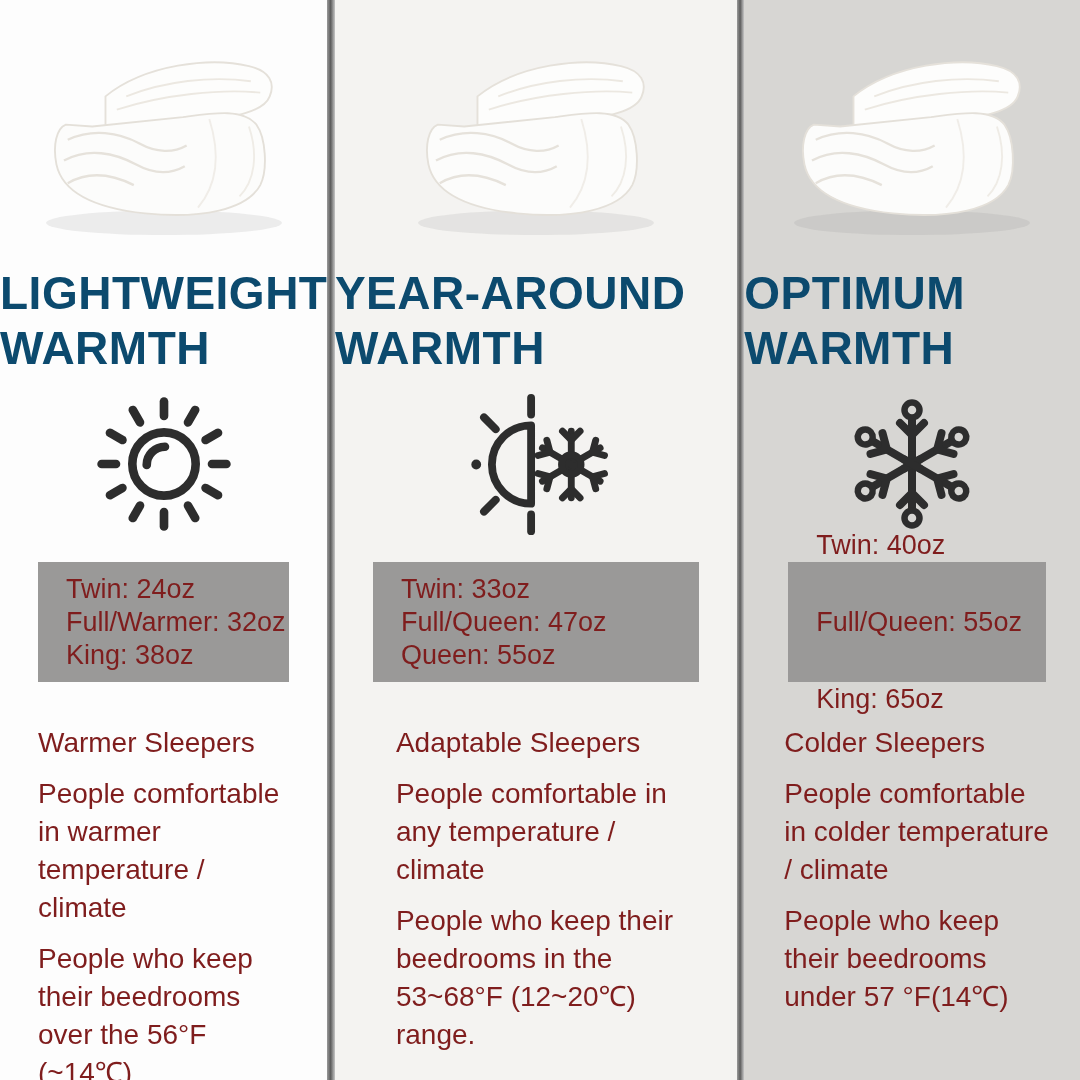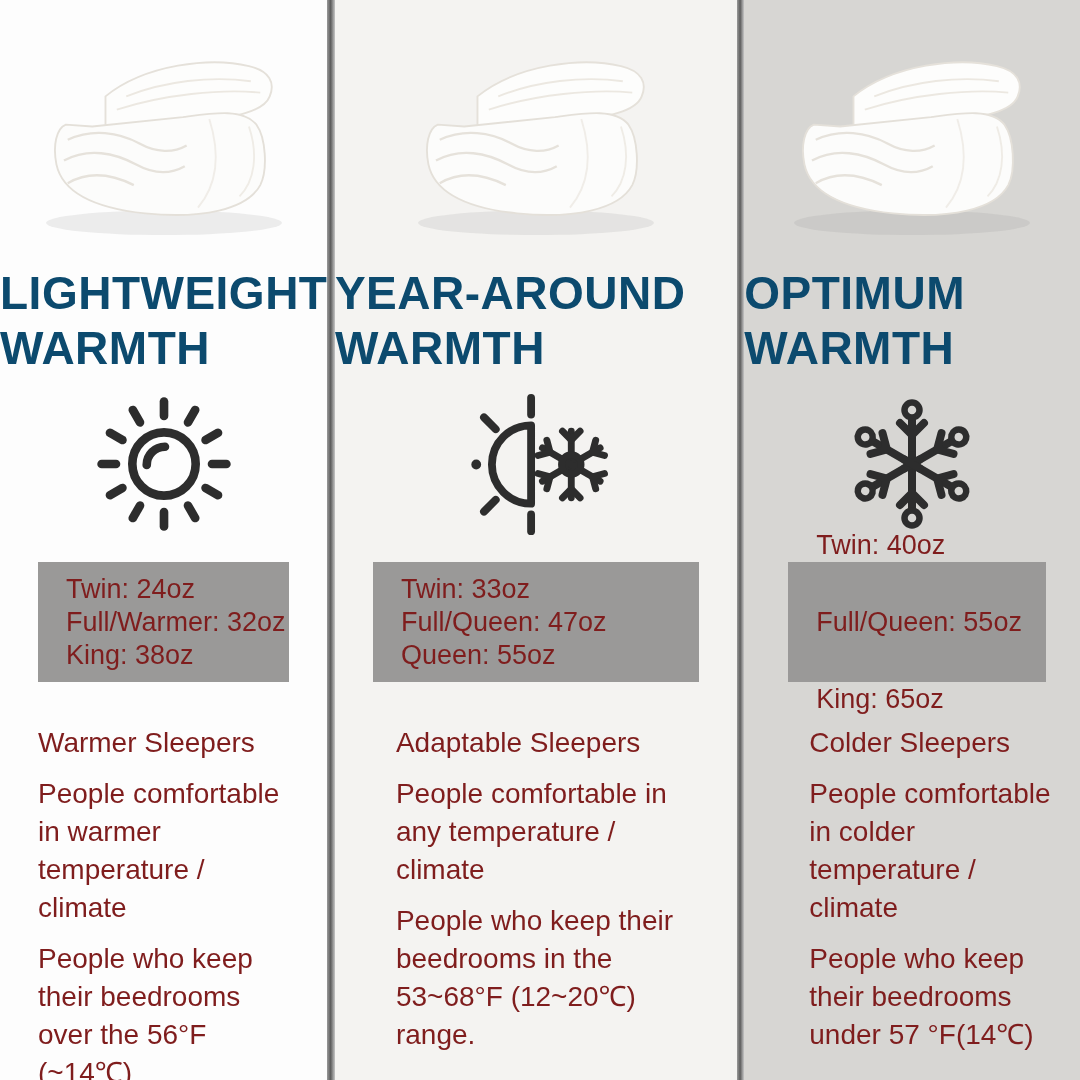--- a/index.html
+++ b/index.html
@@ -12,21 +12,21 @@
   .divider{width:8px;background:linear-gradient(to right,#9a9a9a,#5d5d5d 45%,#c6c6c6);}
   .photo{height:262px;display:flex;align-items:center;justify-content:center;padding-top:10px;box-sizing:border-box;}
   .photo svg{width:302px;height:228px;}
   .title{height:112px;text-align:left;color:#0c4a6e;font-weight:bold;font-size:46px;line-height:55px;letter-spacing:.5px;padding-top:4px;box-sizing:border-box;}
   .title span{display:block;}
   .icon-row{height:180px;display:flex;align-items:center;justify-content:center;}
   .spec-box{background:#9a9998;color:#7f1d1d;margin:8px 38px 4px 38px;height:120px;display:flex;flex-direction:column;justify-content:center;padding-left:28px;font-size:27px;line-height:33px;box-sizing:border-box;}
   .col-3 .spec-box{margin-left:44px;margin-right:34px;gap:44px;}
   .text-block{padding:38px 28px 0 38px;color:#7f1d1d;font-size:28px;line-height:38px;}
   .col-2 .text-block{padding-left:61px;}
-  .col-3 .text-block{padding-left:65px;}
+  .col-3 .text-block{padding-left:40px;}
   .para + .para{margin-top:13px;}
   .ic{stroke:#2d2d2d;fill:none;stroke-linecap:round;}
 </style>
 </head>
 <body>
 
 <svg width="0" height="0" style="position:absolute">
   <defs>
     <g id="blanket">
       <ellipse cx="160" cy="212" rx="125" ry="13" fill="#8a8a8a" opacity="0.14"></ellipse>

